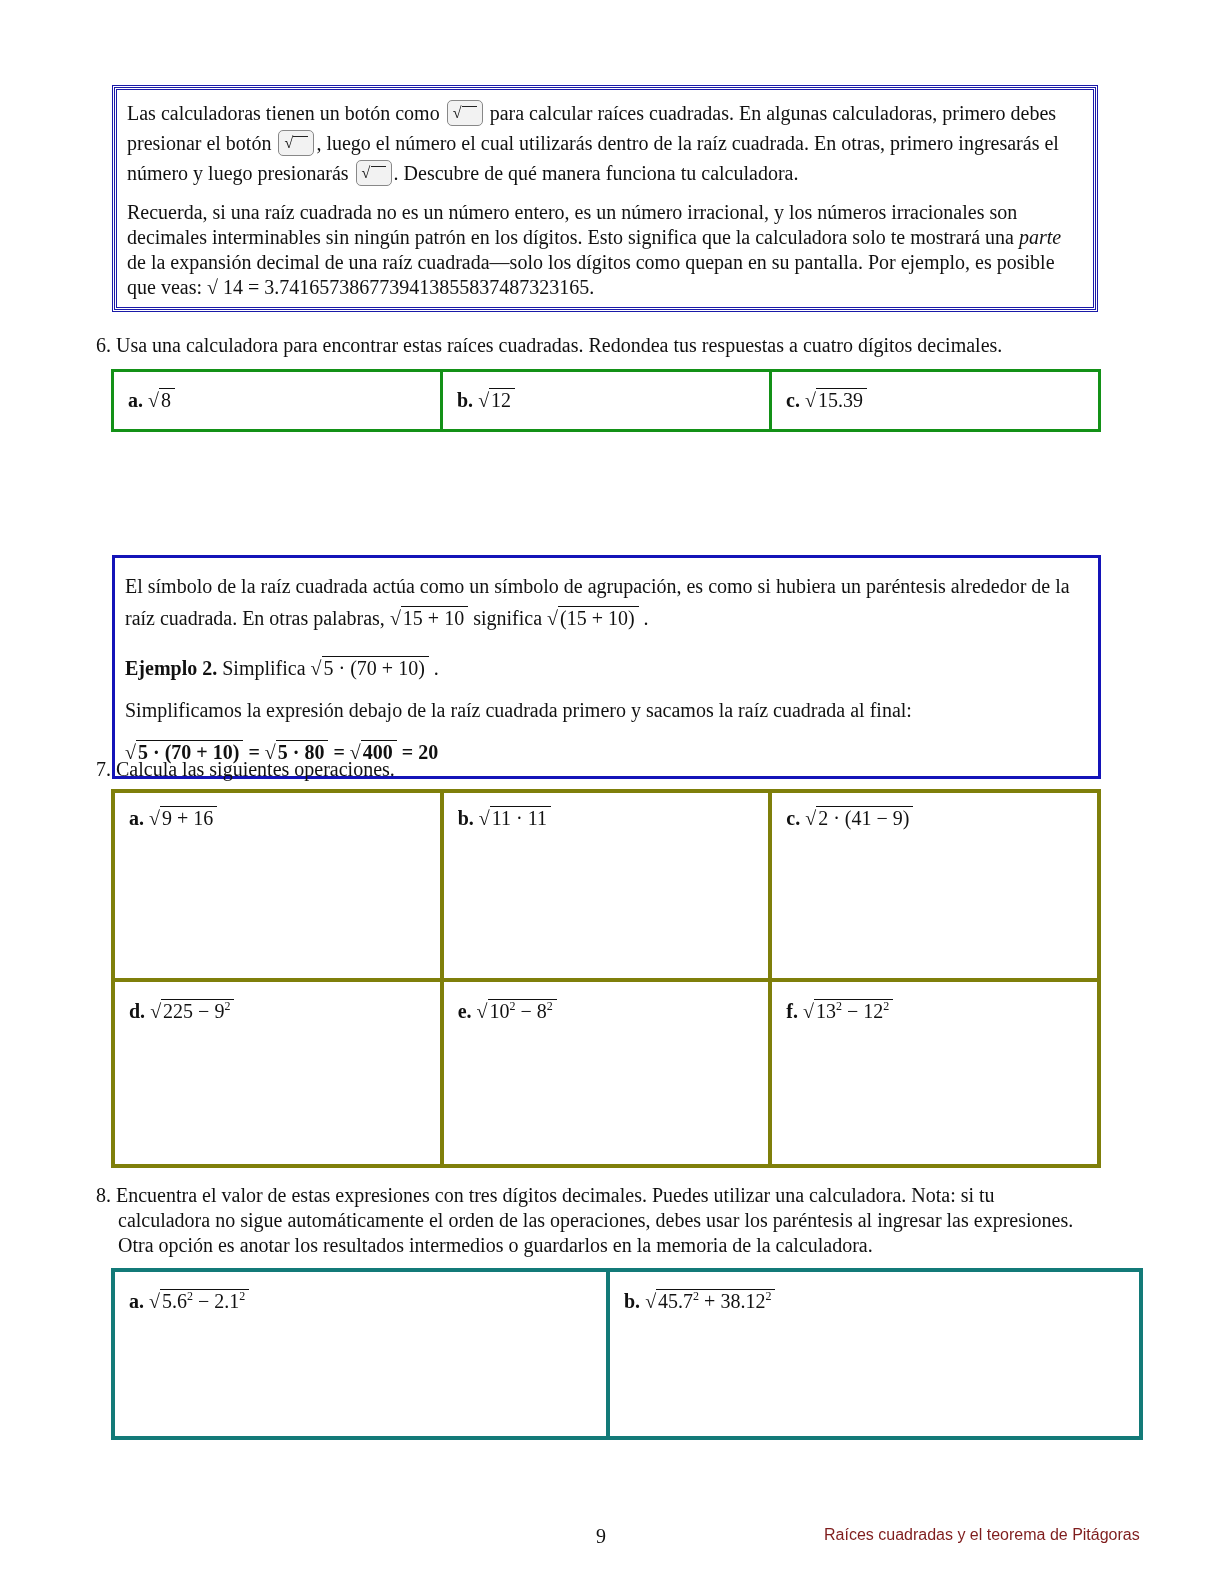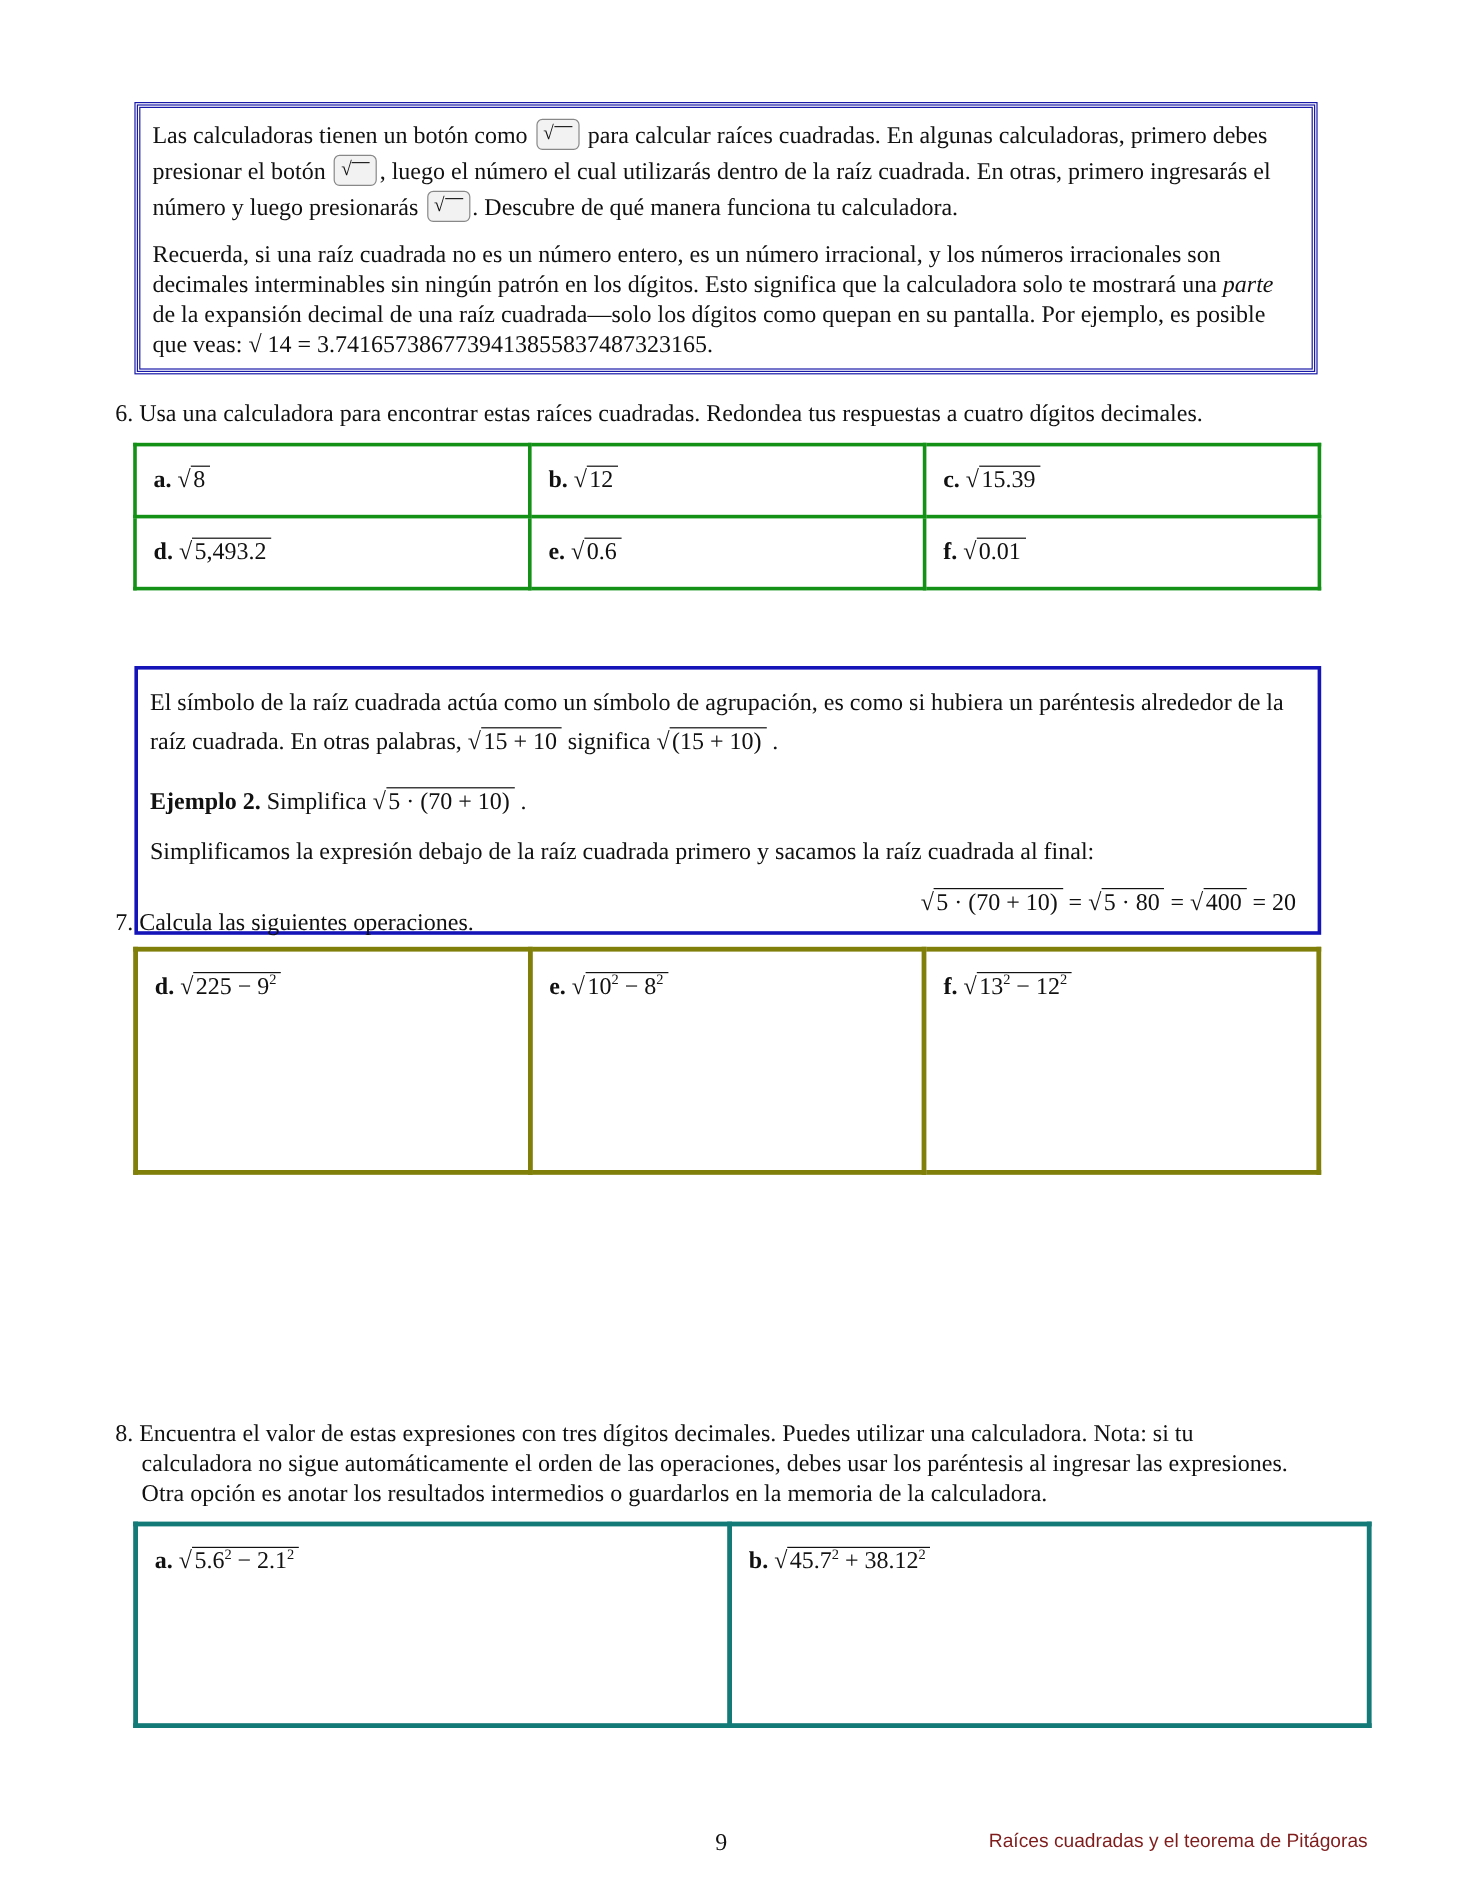--- a/index.html
+++ b/index.html
@@ -31,21 +31,21 @@
   .grid-tbl { border-collapse: collapse; position: absolute; table-layout: fixed; }
   .grid-tbl td { vertical-align: top; padding: 0 14px; box-sizing: border-box; font-size: 20px; }
   .grid-tbl td b { font-weight: bold; }
   .t6 { left: 111px; top: 369px; width: 990px; }
   .t6 td { border: 3px solid #139117; height: 60px; vertical-align: middle; }
   .info2 {
     left: 112px; top: 519px; width: 989px; height: 224px;
     border: 3px solid #1414b8; box-sizing: border-box; padding: 12px 18px 0 10px; margin-top: 36px;
   }
   .info2 p { margin: 0; line-height: 32px; }
-  .info2 .center { text-align: right; }
+  .info2 .center { text-align: left; font-weight: bold; }
   .t7 { left: 111px; top: 789px; width: 990px; }
   .t7 td { border: 4px solid #7f7f0a; padding-top: 14px; }
   .t7 tr.r1 td { height: 189px; }
   .t7 tr.r2 td { height: 186px; padding-top: 18px; }
   .t8 { left: 111px; top: 1268px; width: 1032px; padding-left: 48px; }
   .t8 td { border: 4px solid #137a78; height: 168px; padding-top: 18px; }
   sup { font-size: 12px; vertical-align: 8px; line-height: 0; }
   .footer-page { left: 596px; top: 1525px; font-size: 20px; }
   .footer-title { left: 824px; top: 1526px; font-family: "Liberation Sans", sans-serif; font-size: 16px; color: #7f1d1d; }
 </style>
@@ -72,25 +72,20 @@
   <span>6.</span>
   <span>Usa una calculadora para encontrar estas raíces cuadradas. Redondea tus respuestas a cuatro dígitos decimales.</span>
 </div>
 <table class="grid-tbl t6">
   <tbody>
       <tr>
     <td><b>a.</b> <span class="sqrt">√<span class="rad">8</span></span></td>
     <td><b>b.</b> <span class="sqrt">√<span class="rad">12</span></span></td>
     <td><b>c.</b> <span class="sqrt">√<span class="rad">15.39</span></span></td>
   </tr>
-  <tr>
-    <td><b>d.</b> <span class="sqrt">√<span class="rad">5,493.2</span></span></td>
-    <td><b>e.</b> <span class="sqrt">√<span class="rad">0.6</span></span></td>
-    <td><b>f.</b> <span class="sqrt">√<span class="rad">0.01</span></span></td>
-  </tr>
 </tbody>
   </table>
 
 <div class="abs info2">
   <p>
     <span>El símbolo de la raíz cuadrada actúa como un símbolo de agrupación, es como si hubiera un paréntesis alrededor de la raíz cuadrada. En otras palabras,</span>
     <span class="sqrt">√<span class="rad">15 + 10</span></span>
     <span>significa</span>
     <span class="sqrt">√<span class="rad">(15 + 10)</span></span> .
   </p>
@@ -107,20 +102,25 @@
     <span>20</span>
   </p>
 </div>
 
 <div class="abs q" style="top:757px;">
   <span>7.</span>
   <span>Calcula las siguientes operaciones.</span>
 </div>
 <table class="grid-tbl t7">
   <tbody>
+      <tr class="r1">
+    <td><b>a.</b> <span class="sqrt">√<span class="rad">9 + 16</span></span></td>
+    <td><b>b.</b> <span class="sqrt">√<span class="rad">11 · 11</span></span></td>
+    <td><b>c.</b> <span class="sqrt">√<span class="rad">2 · (41 − 9)</span></span></td>
+  </tr>
   <tr class="r2">
     <td><b>d.</b> <span class="sqrt">√<span class="rad"><span>225 − 9</span><sup>2</sup></span></span></td>
     <td><b>e.</b> <span class="sqrt">√<span class="rad"><span>10</span><sup>2</sup><span> − 8</span><sup>2</sup></span></span></td>
     <td><b>f.</b> <span class="sqrt">√<span class="rad"><span>13</span><sup>2</sup><span> − 12</span><sup>2</sup></span></span></td>
   </tr>
 </tbody>
   </table>
 
 <div class="abs q" style="top:1183px; width:990px; padding-left:22px; text-indent:-22px; box-sizing:border-box;">
   <span>8.</span>

